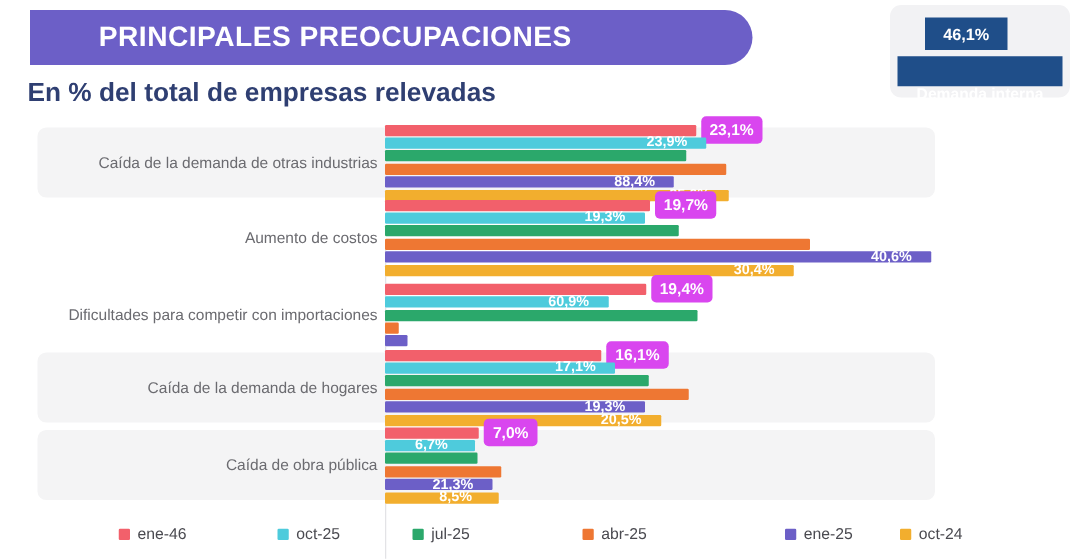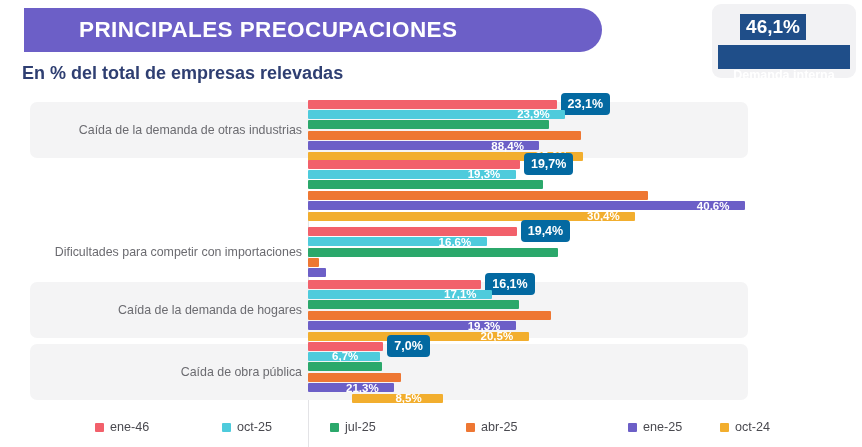--- a/index.html
+++ b/index.html
@@ -25,38 +25,38 @@
     color: #ffffff;
     font-size: 22.5px;
     font-weight: bold;
     letter-spacing: 0.4px;
     margin-left: 55px;
   }
 
   #subtitle-text {
     position: absolute; left: 22px; top: 63px;
     color: #2F3F72;
-    font-size: 18px;
+    font-size: 21px;
     font-weight: bold;
   }
 
   
   #kpi-card {
     position: absolute; left: 712px; top: 4px;
     width: 144px; height: 74px;
     background: #F2F2F4;
     border-radius: 9px;
   }
   #kpi-value-box {
     position: absolute; left: 28px; top: 10px;
     width: 66px; height: 26px;
     background: #1F4E89;
     display: flex; align-items: center; justify-content: center;
   }
-  #kpi-value-text { color:#fff; font-size: 19px; font-weight: bold; }
+  #kpi-value-text { color:#fff; font-size: 13px; font-weight: bold; }
   #kpi-label-box {
     position: absolute; left: 6px; top: 41px;
     width: 132px; height: 24px;
     background: #1F4E89;
     display: flex; align-items: center; justify-content: center;
   }
   #kpi-label-text { color:#fff; font-size: 12.5px; font-weight: bold; margin-top: 36px; }
 
   
   #chart-area {
@@ -83,21 +83,21 @@
   .bar-value {
     position: absolute;
     font-size: 11.5px;
     font-weight: bold;
     white-space: nowrap;
     top: 50%; transform: translateY(-50%);
   }
   .bar-value.inside { color: #ffffff; }
   .bar-value.callout {
     color: #ffffff;
-    background: #0369a1;
+    background: #d946ef;
     padding: 4px 7px;
     border-radius: 4px;
     font-size: 12.5px;
   }
 
   
   #axis-line {
     position: absolute; left: 308px; top: 100px;
     width: 1px; height: 300px;
     background: #E3E3E6;
@@ -159,20 +159,21 @@
           <div class="bar" title="ene-25: 21.5%" style="width: 231.34px; background: rgb(108, 95, 199);"></div>
           <span class="bar-value inside" style="left: 183.34px;">88,4%</span>
         </div>
         <div class="bar-track" style="top: 49.5px; right: 0px;">
           <div class="bar" title="oct-24: 25.6%" style="width: 275.456px; background: rgb(242, 174, 46);"></div>
           <span class="bar-value inside" style="left: 227.456px;">25,6%</span>
         </div>
       </div>
     </div>
     <div class="cat-row" style="top: 68px; height: 52px;">
+      <div class="cat-label">Aumento de costos</div>
       <div class="bars">
         <div class="bar-track" style="top: -4.5px; right: 0px;">
           <div class="bar" title="ene-26: 19.7%" style="width: 211.972px; background: rgb(242, 96, 107);"></div>
           <span class="bar-value callout" style="left: 215.972px;">19,7%</span>
         </div>
         <div class="bar-track" style="top: 5.9px; right: 0px;">
           <div class="bar" title="oct-25: 19.3%" style="width: 207.668px; background: rgb(78, 203, 220);"></div>
           <span class="bar-value inside" style="left: 159.668px;">19,3%</span>
         </div>
         <div class="bar-track" style="top: 16.3px; right: 0px;">
@@ -193,21 +194,21 @@
     </div>
     <div class="cat-row" style="top: 130px; height: 52px;">
       <div class="cat-label">Dificultades para competir con importaciones</div>
       <div class="bars">
         <div class="bar-track" style="top: 0.7px; right: 0px;">
           <div class="bar" title="ene-26: 19.4%" style="width: 208.744px; background: rgb(242, 96, 107);"></div>
           <span class="bar-value callout" style="left: 212.744px;">19,4%</span>
         </div>
         <div class="bar-track" style="top: 11.1px; right: 0px;">
           <div class="bar" title="oct-25: 16.6%" style="width: 178.616px; background: rgb(78, 203, 220);"></div>
-          <span class="bar-value inside" style="left: 130.616px;">16,6%</span>
+          <span class="bar-value inside" style="left: 130.616px;">60,9%</span>
         </div>
         <div class="bar-track" style="top: 21.5px; right: 0px;">
           <div class="bar" title="jul-25: 23.2%" style="width: 249.632px; background: rgb(43, 168, 107);"></div>
         </div>
         <div class="bar-track" style="top: 31.9px; right: 0px;">
           <div class="bar" title="abr-25: 1%" style="width: 10.76px; background: rgb(238, 119, 51);"></div>
         </div>
         <div class="bar-track" style="top: 42.3px; right: 0px;">
           <div class="bar" title="ene-25: 1.7%" style="width: 18.292px; background: rgb(108, 95, 199);"></div>
         </div>
@@ -254,21 +255,21 @@
         <div class="bar-track" style="top: 18.3px; right: 0px;">
           <div class="bar" title="jul-25: 6.9%" style="width: 74.244px; background: rgb(43, 168, 107);"></div>
         </div>
         <div class="bar-track" style="top: 28.7px; right: 0px;">
           <div class="bar" title="abr-25: 8.6%" style="width: 92.536px; background: rgb(238, 119, 51);"></div>
         </div>
         <div class="bar-track" style="top: 39.1px; right: 0px;">
           <div class="bar" title="ene-25: 8%" style="width: 86.08px; background: rgb(108, 95, 199);"></div>
           <span class="bar-value inside" style="left: 38.08px;">21,3%</span>
         </div>
-        <div class="bar-track" style="top: 49.5px; right: 0px; margin-left: 44px;">
+        <div class="bar-track" style="top: 49.5px; right: 0px;">
           <div class="bar" title="oct-24: 8.5%" style="width: 91.46px; background: rgb(242, 174, 46);"></div>
           <span class="bar-value inside" style="left: 43.46px;">8,5%</span>
         </div>
       </div>
     </div>
   </div>
 
 <div id="legend">
     <div class="legend-item" style="position: absolute; left: 95px;">
       <span class="legend-swatch" style="background: rgb(242, 96, 107);"></span>

